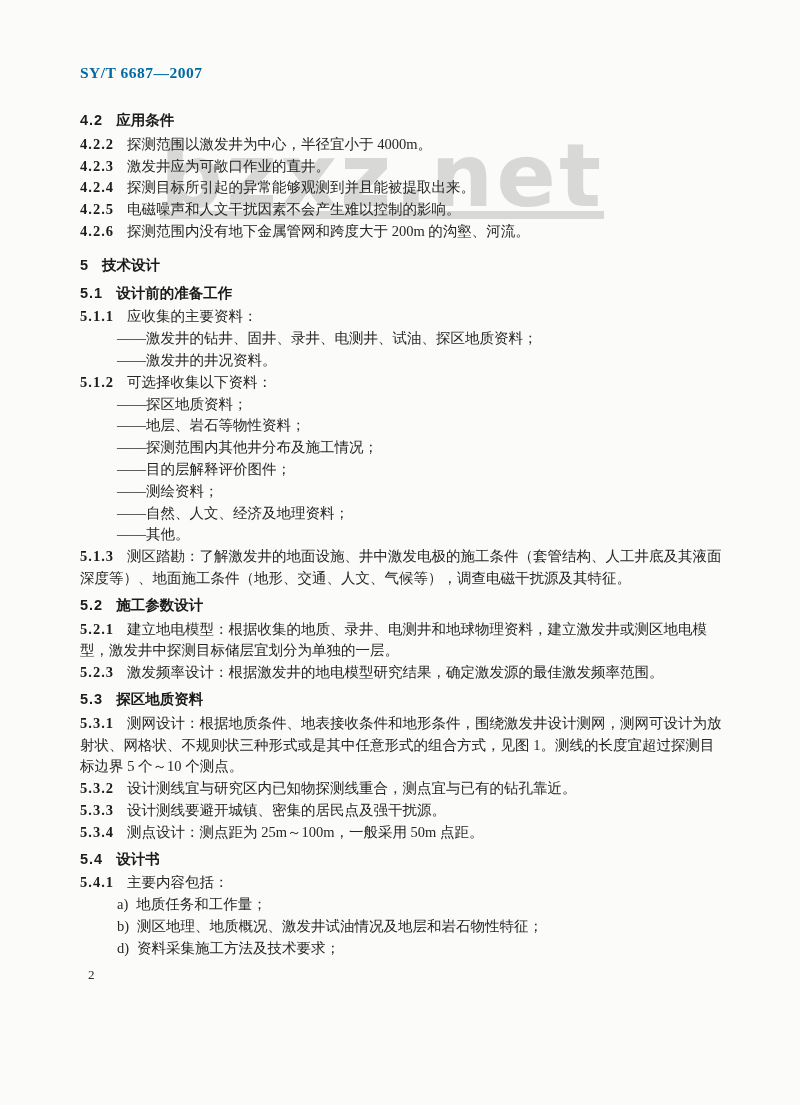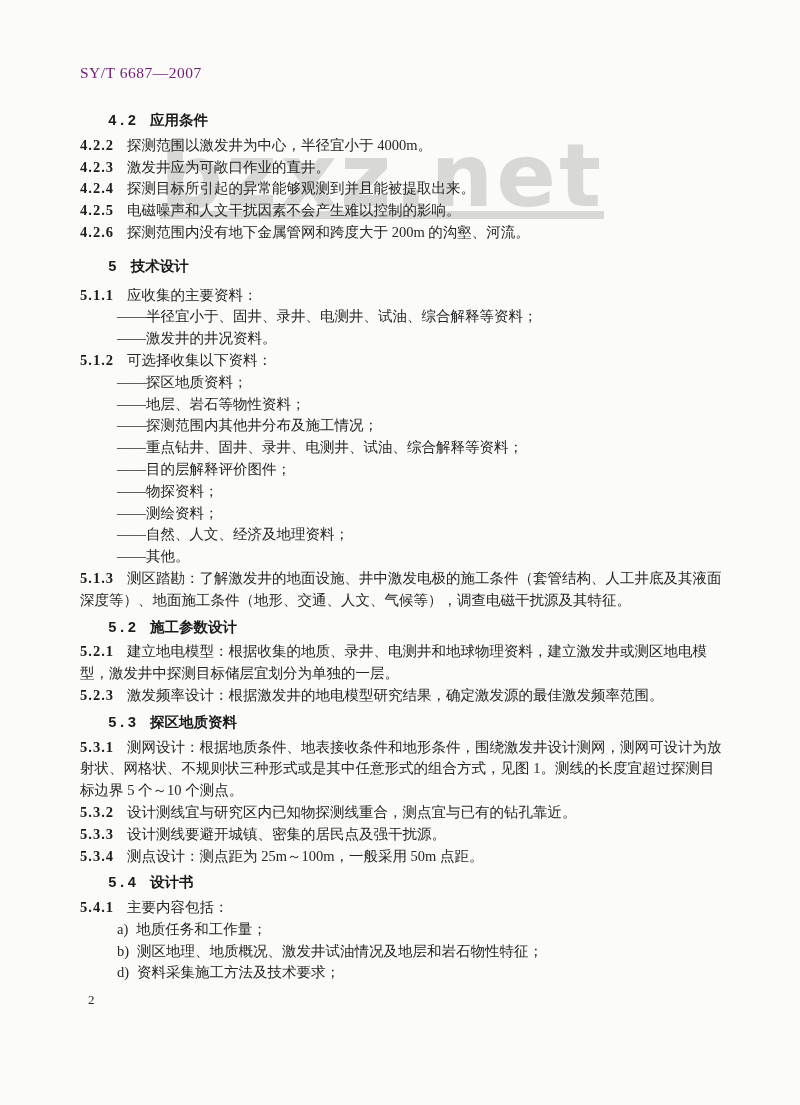--- a/index.html
+++ b/index.html
@@ -28,25 +28,25 @@
     letter-spacing: 3px;
     color: #d8d8d6;
     z-index: 0;
     user-select: none;
     white-space: nowrap;
     text-decoration: underline;
   }
   .doc-header {
     position: relative;
     z-index: 1;
-    font-weight: 400;
+    font-weight: 700;
     font-size: 15.5px;
     letter-spacing: 0.5px;
     margin-bottom: 28px;
-    color: #701a75;
+    color: #0369a1;
   }
   .doc-body {
     position: relative;
     z-index: 1;
   }
   .para {
     margin: 0;
     font-size: 14.5px;
     line-height: 21.8px;
   }
@@ -58,22 +58,21 @@
   }
   .para.h1, .para.h2 {
     font-family: "Liberation Sans", "DejaVu Sans", sans-serif;
     font-weight: 700;
     font-size: 14.5px;
     color: #1a1a1a;
   }
   .para.h1 { margin-top: 12px; margin-bottom: 6px; }
   .para.h2 { margin-top: 5px; margin-bottom: 2px; }
   .para.h1 .num, .para.h2 .num {
-    font-family: Liberation Mono, monospace;
-    margin-left: 28px;
+    font-family: Liberation Sans, sans-serif;
   }
   .para.dash { padding-left: 37px; }
   .para.letter { padding-left: 37px; font-family: Liberation Serif, serif; }
   .para.letter .num {
     font-weight: 400;
     margin-right: 8px;
     letter-spacing: 0;
     color: #262626;
   }
   .page-footer {
@@ -92,30 +91,29 @@
   <div class="watermark">bzxz.net</div>
   <div class="doc-header">SY/T 6687—2007</div>
   <div class="doc-body">
       <div class="para h2"><span class="num">4.2</span><span class="txt">应用条件</span></div>
       <div class="para clause"><span class="num">4.2.2</span><span class="txt">探测范围以激发井为中心，半径宜小于 4000m。</span></div>
       <div class="para clause"><span class="num">4.2.3</span><span class="txt">激发井应为可敞口作业的直井。</span></div>
       <div class="para clause"><span class="num">4.2.4</span><span class="txt">探测目标所引起的异常能够观测到并且能被提取出来。</span></div>
       <div class="para clause"><span class="num">4.2.5</span><span class="txt">电磁噪声和人文干扰因素不会产生难以控制的影响。</span></div>
       <div class="para clause"><span class="num">4.2.6</span><span class="txt">探测范围内没有地下金属管网和跨度大于 200m 的沟壑、河流。</span></div>
       <div class="para h1"><span class="num">5</span><span class="txt">技术设计</span></div>
+      <div class="para h2"><span class="num">5.1</span><span class="txt">设计前的准备工作</span></div>
       <div class="para clause"><span class="num">5.1.1</span><span class="txt">应收集的主要资料：</span></div>
-      <div class="para dash"><span class="txt">——半径宜小于、固井、录井、电测井、试油、综合解释等资料；</span></div>
+      <div class="para dash"><span class="txt">——激发井的钻井、固井、录井、电测井、试油、探区地质资料；</span></div>
       <div class="para dash"><span class="txt">——激发井的井况资料。</span></div>
       <div class="para clause"><span class="num">5.1.2</span><span class="txt">可选择收集以下资料：</span></div>
       <div class="para dash"><span class="txt">——探区地质资料；</span></div>
       <div class="para dash"><span class="txt">——地层、岩石等物性资料；</span></div>
       <div class="para dash"><span class="txt">——探测范围内其他井分布及施工情况；</span></div>
-      <div class="para dash"><span class="txt">——重点钻井、固井、录井、电测井、试油、综合解释等资料；</span></div>
       <div class="para dash"><span class="txt">——目的层解释评价图件；</span></div>
-      <div class="para dash"><span class="txt">——物探资料；</span></div>
       <div class="para dash"><span class="txt">——测绘资料；</span></div>
       <div class="para dash"><span class="txt">——自然、人文、经济及地理资料；</span></div>
       <div class="para dash"><span class="txt">——其他。</span></div>
       <div class="para clause"><span class="num">5.1.3</span><span class="txt">测区踏勘：了解激发井的地面设施、井中激发电极的施工条件（套管结构、人工井底及其液面深度等）、地面施工条件（地形、交通、人文、气候等），调查电磁干扰源及其特征。</span></div>
       <div class="para h2"><span class="num">5.2</span><span class="txt">施工参数设计</span></div>
       <div class="para clause"><span class="num">5.2.1</span><span class="txt">建立地电模型：根据收集的地质、录井、电测井和地球物理资料，建立激发井或测区地电模型，激发井中探测目标储层宜划分为单独的一层。</span></div>
       <div class="para clause"><span class="num">5.2.3</span><span class="txt">激发频率设计：根据激发井的地电模型研究结果，确定激发源的最佳激发频率范围。</span></div>
       <div class="para h2"><span class="num">5.3</span><span class="txt">探区地质资料</span></div>
       <div class="para clause"><span class="num">5.3.1</span><span class="txt">测网设计：根据地质条件、地表接收条件和地形条件，围绕激发井设计测网，测网可设计为放射状、网格状、不规则状三种形式或是其中任意形式的组合方式，见图 1。测线的长度宜超过探测目标边界 5 个～10 个测点。</span></div>
       <div class="para clause"><span class="num">5.3.2</span><span class="txt">设计测线宜与研究区内已知物探测线重合，测点宜与已有的钻孔靠近。</span></div>

